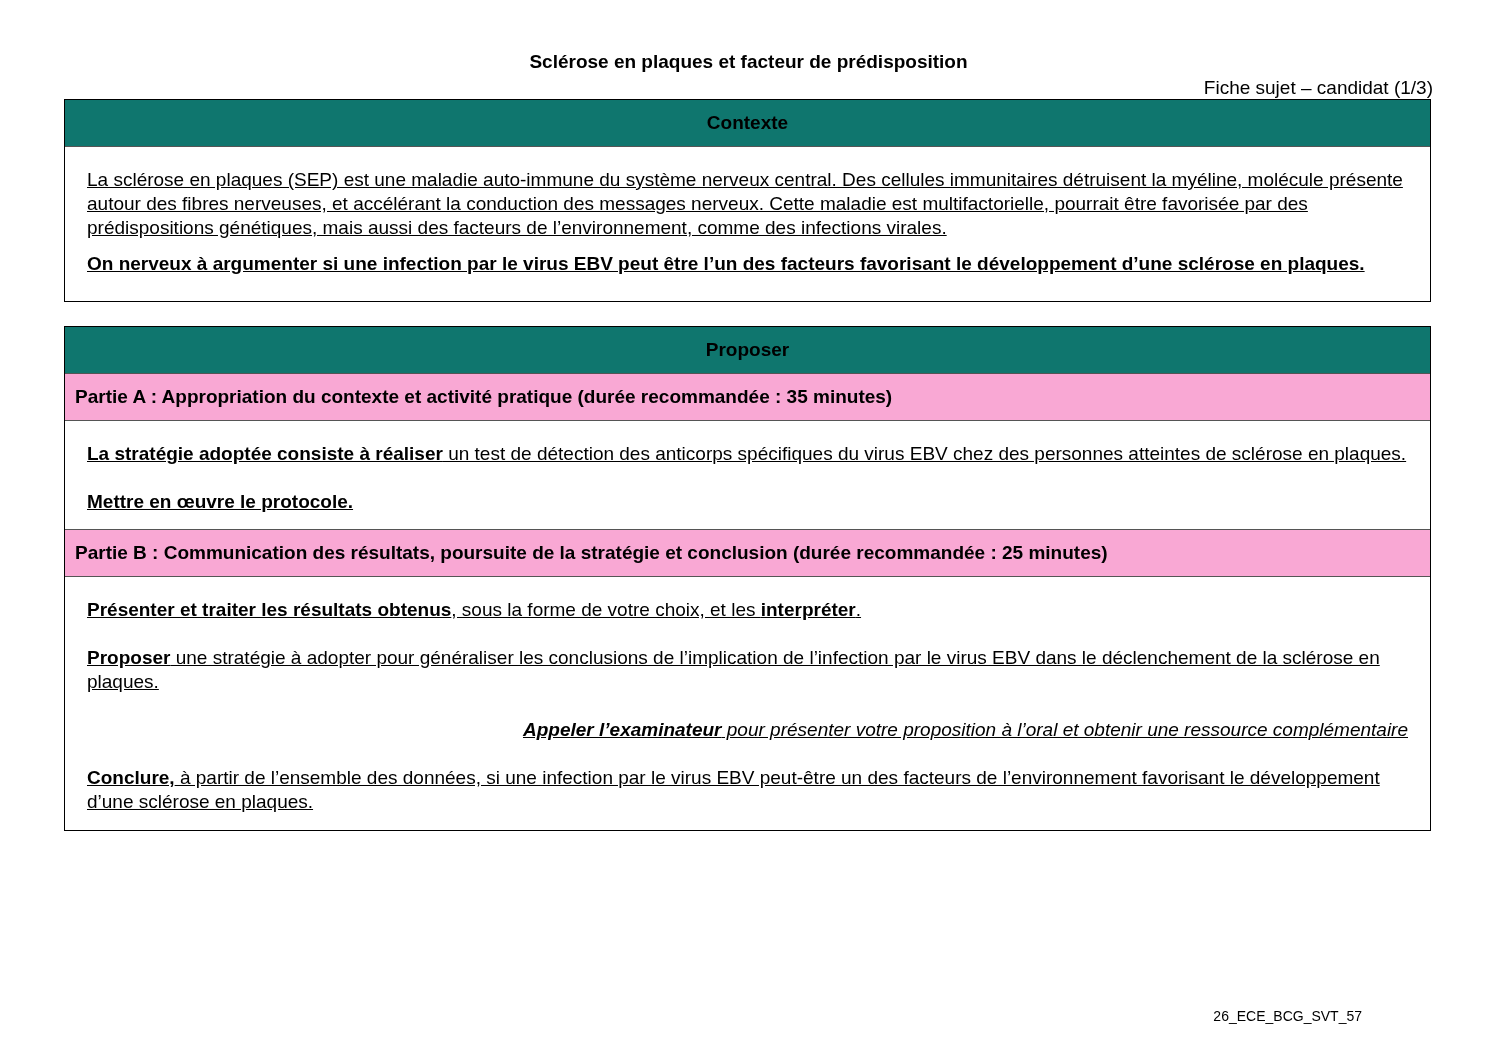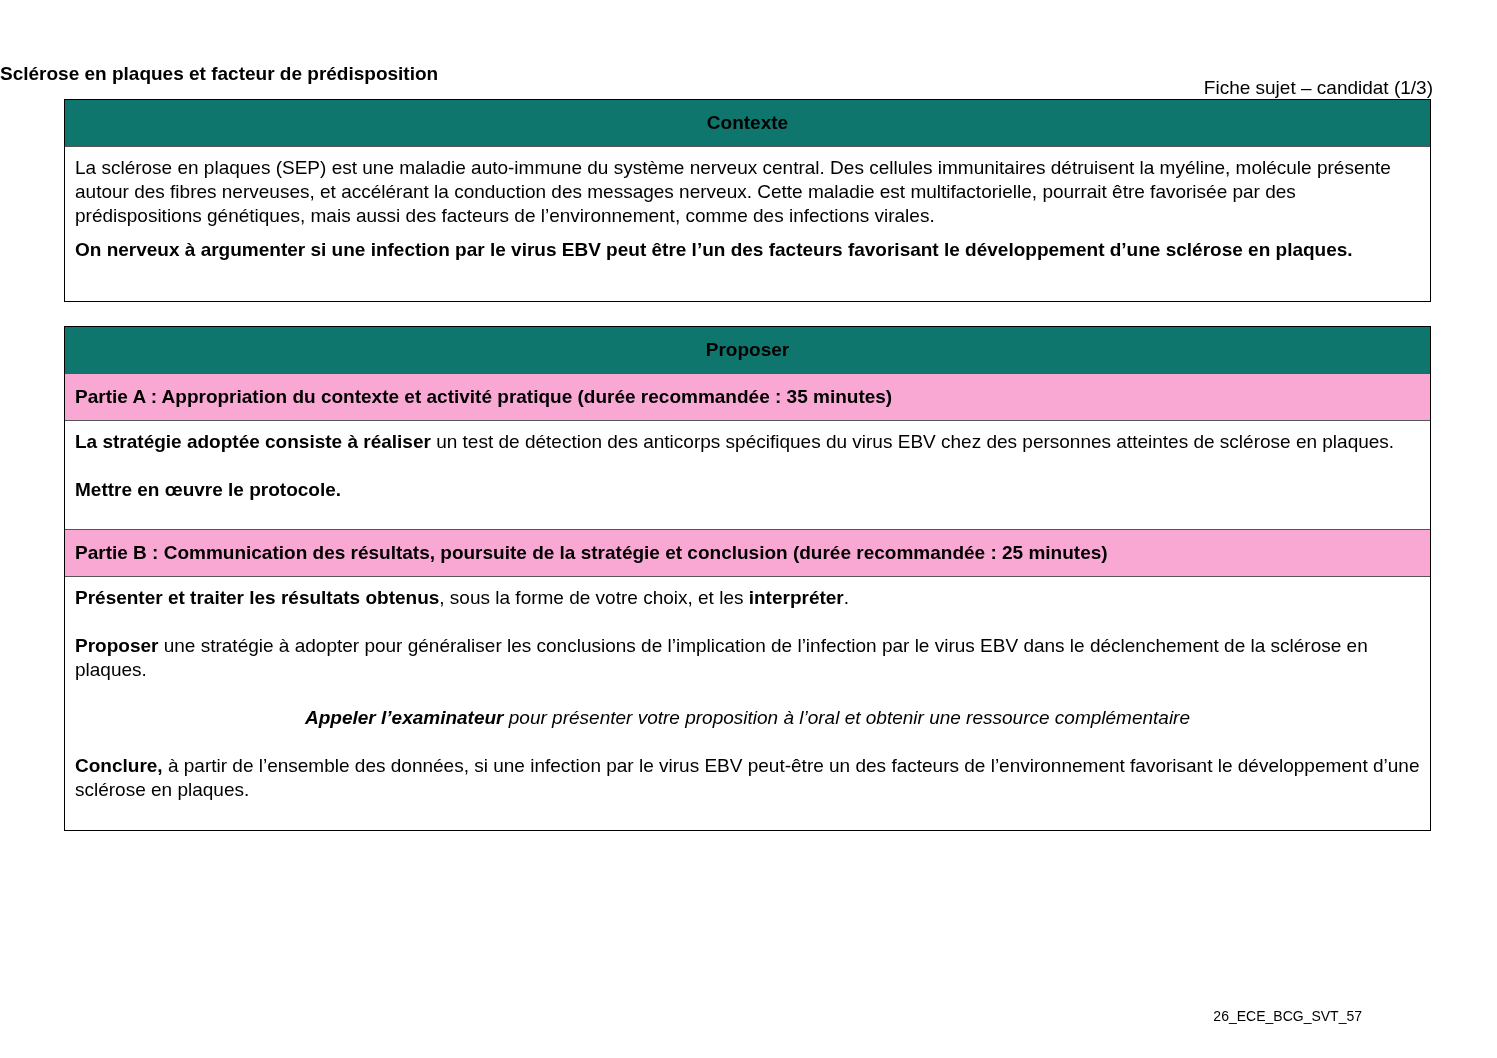--- a/index.html
+++ b/index.html
@@ -1,22 +1,22 @@
 <!DOCTYPE html>
 <html><head>
   <meta charset="utf-8">
   <style>
     html, body { margin: 0; padding: 0; background: #ffffff; }
     body {
       width: 1497px; height: 1058px; position: relative; overflow: hidden;
       font-family: "Liberation Sans", sans-serif; color: #000;
     }
     .doc-title {
-      position: absolute; left: 0; width: 1497px; top: 63px;
-      font-weight: bold; font-size: 19px;
+      position: absolute; left: 0; width: 1497px; top: 51px;
+      text-align: center; font-weight: bold; font-size: 19px;
     }
     .doc-subtitle {
       position: absolute; right: 64px; top: 77px;
       font-size: 19px;
     }
     .box {
       position: absolute; left: 64px; width: 1367px;
       border: 1px solid #000; box-sizing: border-box;
     }
     .box-context { top: 99px; height: 203px; }
@@ -29,24 +29,24 @@
     .part-cell {
       background: #f9a8d4; font-weight: bold; font-size: 19px;
       height: 46px; line-height: 46px; padding-left: 10px;
       border-bottom: 1px solid #555;
     }
     .body-cell {
       padding: 9px 10px 0 10px; font-size: 19px; line-height: 24px;
       border-bottom: 1px solid #555;
     }
     .body-cell:last-child { border-bottom: none; }
-    .para { margin: 0; }
+    .para { margin: 12px; text-decoration: underline; }
     .gap-s { margin-top: 10px; }
     .gap-l { margin-top: 24px; }
-    .centered { text-align: center; font-style: italic; }
+    .centered { text-align: right; font-style: italic; }
     .b { font-weight: bold; }
     .code {
       position: absolute; right: 135px; top: 1008px;
       font-weight: normal; font-size: 14px;
     }
   </style>
 </head>
 <body>
 
 <div class="doc-title">Sclérose en plaques et facteur de prédisposition</div>

